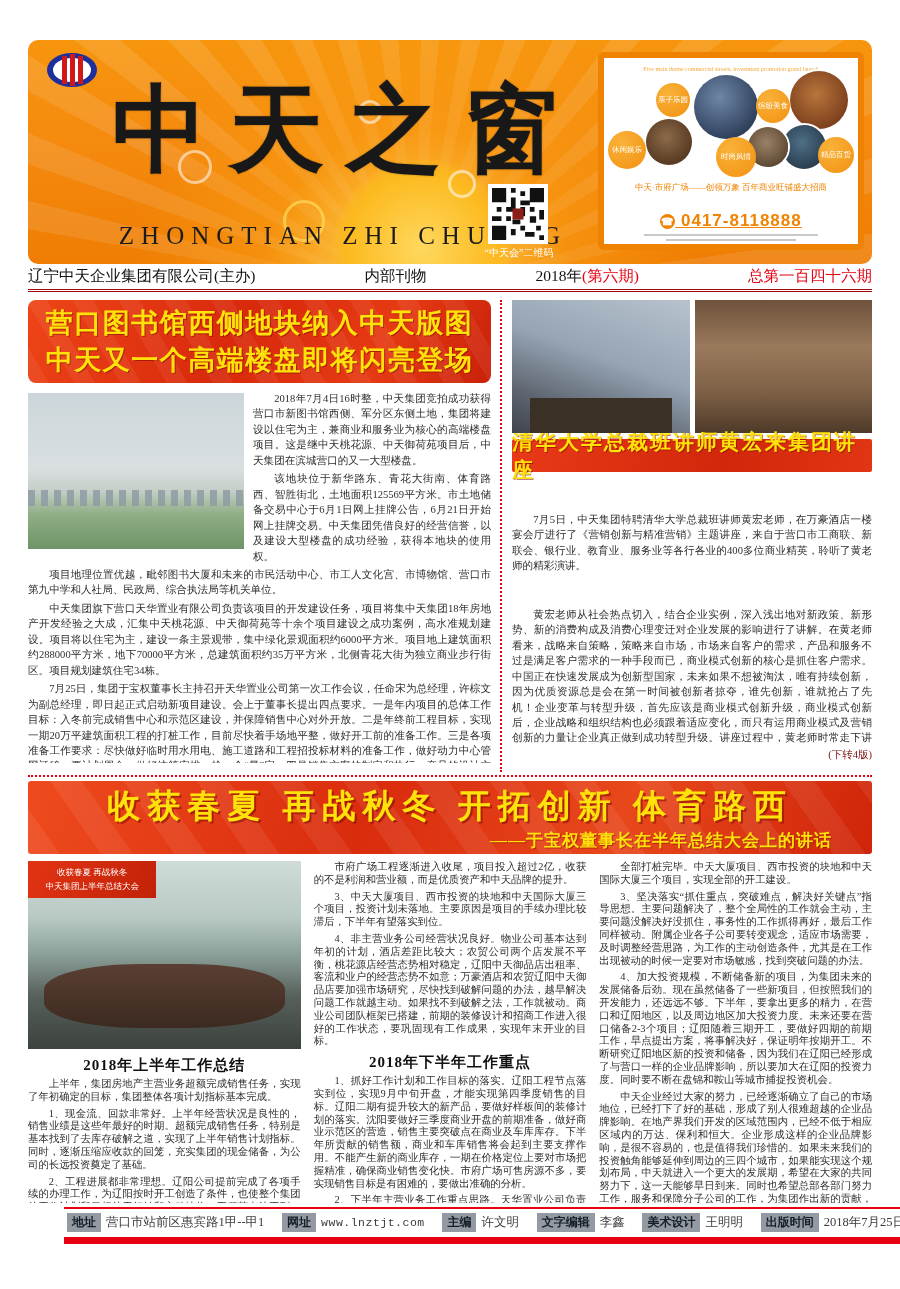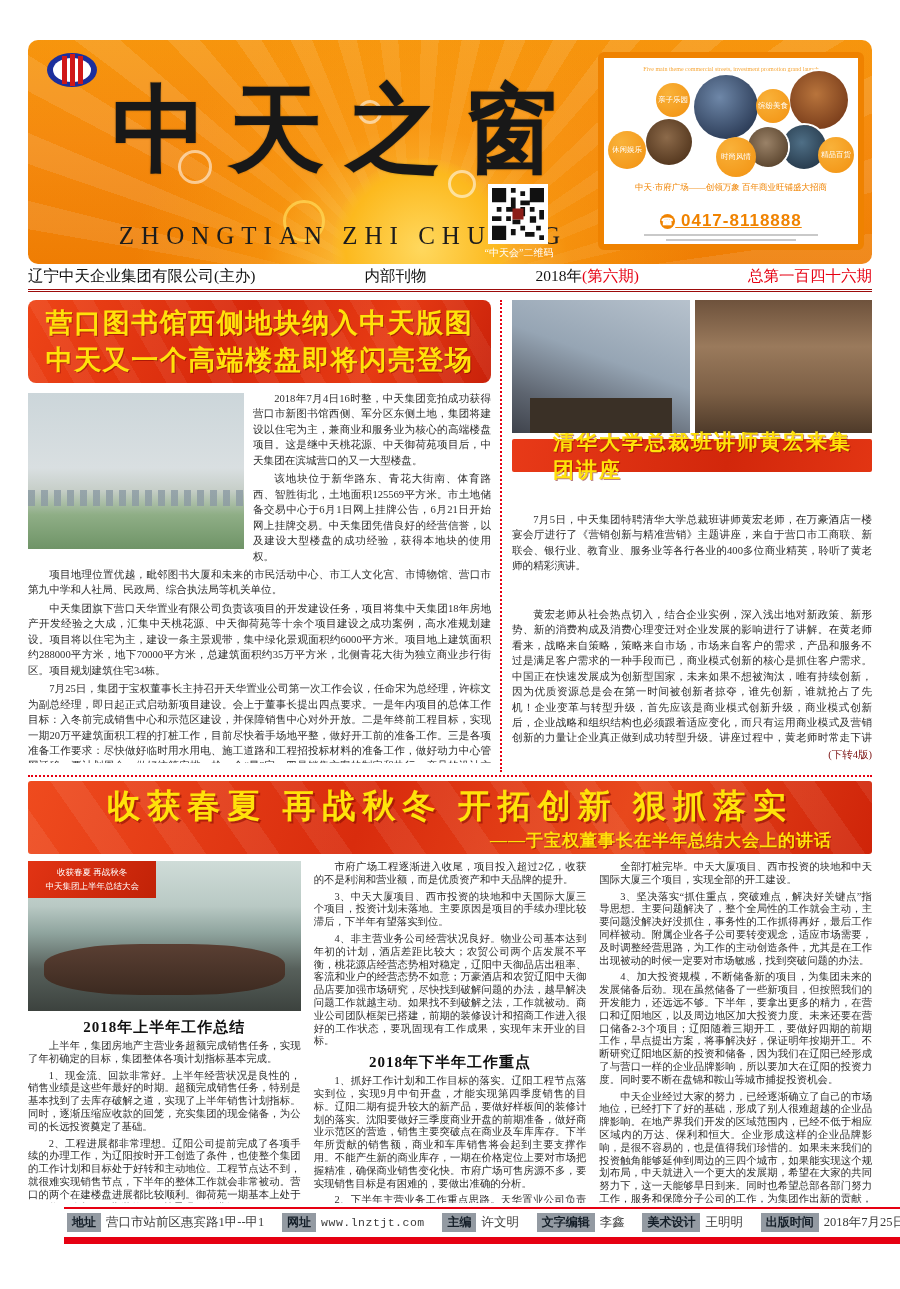--- a/index.html
+++ b/index.html
@@ -69,42 +69,42 @@
   p.art { font-size:10.6px; line-height:1.46; text-align:justify; text-indent:2em; margin-bottom:3px; color:#2e2e2e; }
 
   .photos-row { display:flex; gap:5px; }
   .photo-speaker { width:178px; height:133px; position:relative;
     background:linear-gradient(200deg,#b7c2cd 0%,#96a5b4 45%,#5d646f 78%,#3f434c 100%); }
   .photo-speaker:after { content:""; position:absolute; left:10%; bottom:0; width:80%; height:26%; background:#3a3026; }
   .photo-audience { flex:1; height:133px;
     background:linear-gradient(180deg,#6e523c 0%,#9a7a5c 35%,#7c5f45 70%,#4e3a29 100%); }
   .banner2 { margin-top:6px; height:33px; border-radius:2px;
     background:linear-gradient(100deg,#e83a18,#d2270b 60%,#e23513);
-    display:flex; align-items:center; justify-content:center;padding-left:41px; }
+    display:flex; align-items:center; justify-content:center; }
   .banner2 span { color:#ffe20a; font-weight:bold; font-size:21px; letter-spacing:2px; text-shadow:1px 1px 0 rgba(120,0,0,.5); }
   .art2 { margin-top:7px; height:268px; overflow:hidden; }
   .art2 p.art { font-size:10.6px;margin-top:33px; }
   .continued { text-align:right; color:#7a1010; font-size:10.5px; margin-top:1px; }
 
   .hrule { position:absolute; left:28px; top:775px; width:844px; border-top:2px dotted #e60012; }
 
   
   .midban { position:absolute; left:28px; top:781px; width:844px; height:73px; border-radius:3px; overflow:hidden;
     background:linear-gradient(110deg,#ef4b1e 0%,#d92c0d 40%,#e8481c 70%,#cf2409 100%); }
   .midban:before { content:""; position:absolute; inset:0;
     background:repeating-linear-gradient(55deg, rgba(255,255,255,.07) 0 26px, rgba(255,255,255,0) 26px 60px); }
   .midban-title { position:relative; text-align:center; color:#ffe20a; font-weight:bold; font-size:33px;
     letter-spacing:7px; margin-top:3px; text-shadow:2px 2px 0 rgba(130,10,0,.55); }
   .midban-sub { position:relative; text-align:right; color:#ffe20a; font-weight:bold; font-size:17px;
     padding-right:40px; letter-spacing:1px; text-shadow:1px 1px 0 rgba(130,10,0,.5); }
 
   
   .bottom-section { position:absolute; left:28px; top:861px; width:844px; height:342px; display:flex; gap:13px; }
   .bcol { width:273px; overflow:hidden; }
-  .photo-meeting { width:273px; height:150px; position:relative;
+  .photo-meeting { width:273px; height:188px; position:relative;
     background:linear-gradient(180deg,#cfdcd8 0%,#b9c9c4 30%,#8fa49e 48%,#57605b 72%,#3c423e 100%); }
   .photo-meeting:after { content:""; position:absolute; left:6%; right:6%; top:55%; height:34%; border-radius:40%;
     background:linear-gradient(180deg,#5a3f33,#3c2a20); }
   .mbanner { position:absolute; left:0; top:0; width:47%; padding:5px 4px;
     background:linear-gradient(120deg,#e23414,#c12207); color:#fff; font-size:8.5px; line-height:1.6; text-align:center; }
   h3.bhead { text-align:center; font-size:15px; color:#101010; margin:7px 0 3px; letter-spacing:1px; }
   h3.bhead.inner { margin-top:5px; }
   p.b { font-size:10.4px; line-height:1.23; text-align:justify; text-indent:2em; margin-bottom:4px; color:#2e2e2e; }
 
   
@@ -209,21 +209,21 @@
         <p class="art">黄宏老师从社会热点切入，结合企业实例，深入浅出地对新政策、新形势、新的消费构成及消费心理变迁对企业发展的影响进行了讲解。在黄老师看来，战略来自策略，策略来自市场，市场来自客户的需求，产品和服务不过是满足客户需求的一种手段而已，商业模式创新的核心是抓住客户需求。中国正在快速发展成为创新型国家，未来如果不想被淘汰，唯有持续创新，因为优质资源总是会在第一时间被创新者掠夺，谁先创新，谁就抢占了先机！企业变革与转型升级，首先应该是商业模式创新升级，商业模式创新后，企业战略和组织结构也必须跟着适应变化，而只有运用商业模式及营销创新的力量让企业真正做到成功转型升级。讲座过程中，黄老师时常走下讲台与企业家们进行互动，并结合实战演练、案例教学等方法，整个讲座过程逻辑严谨，思路清晰，活泼生动、智慧幽默、充满激情和吸引力，课堂气氛活跃，赢得现场一次又一次的掌声，也让到场来宾获益匪浅。</p>
 
       </div>
       <div class="continued">(下转4版)</div>
     </div>
   </div>
 
   <div class="hrule"></div>
 
   <div class="midban">
-    <div class="midban-title">收获春夏 再战秋冬 开拓创新 狠抓落实</div>
+    <div class="midban-title">收获春夏 再战秋冬 开拓创新 体育路西</div>
     <div class="midban-sub">——于宝权董事长在半年总结大会上的讲话</div>
   </div>
 
   <div class="bottom-section">
     <div class="bcol">
       <div class="photo-meeting">
         <div class="mbanner">
           <div>收获春夏 再战秋冬</div>
           <div>中天集团上半年总结大会</div>
         </div>

